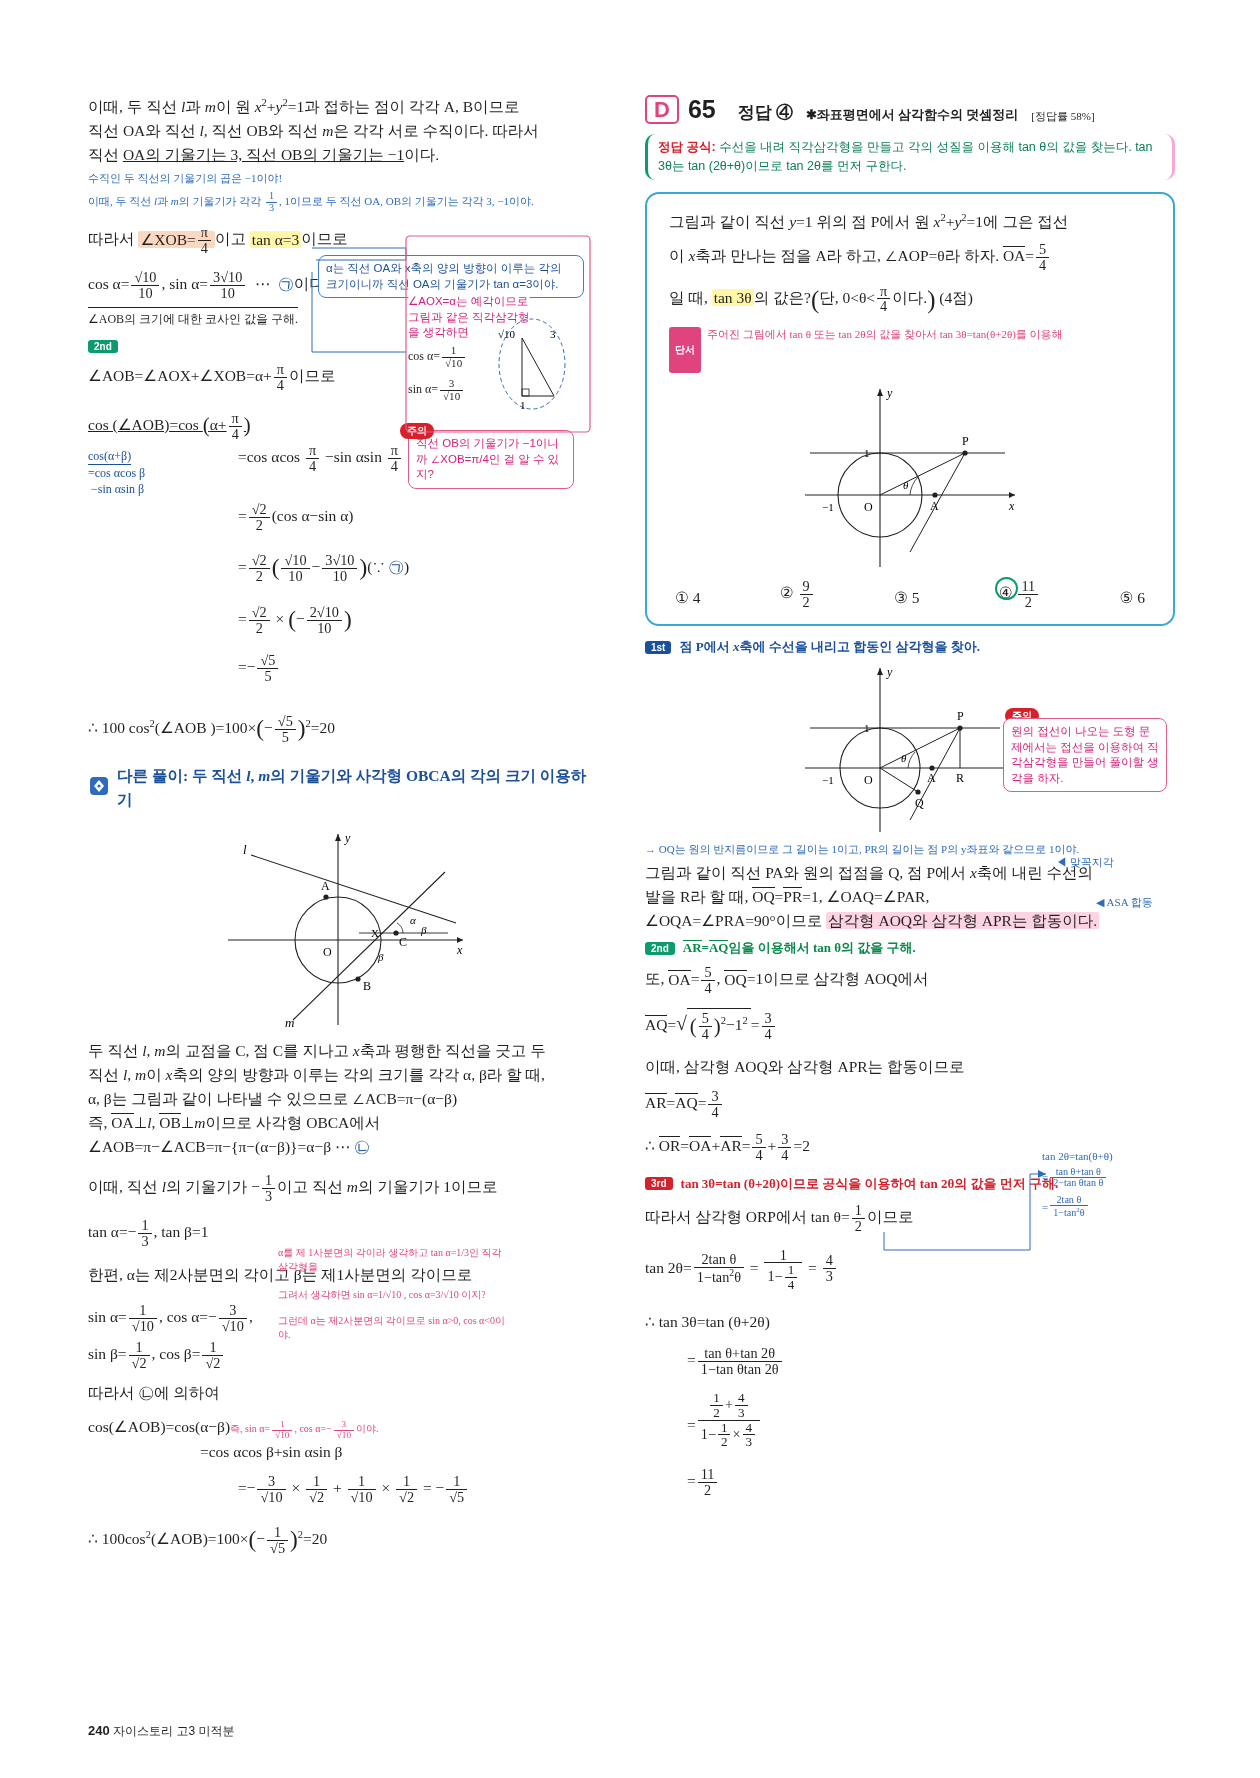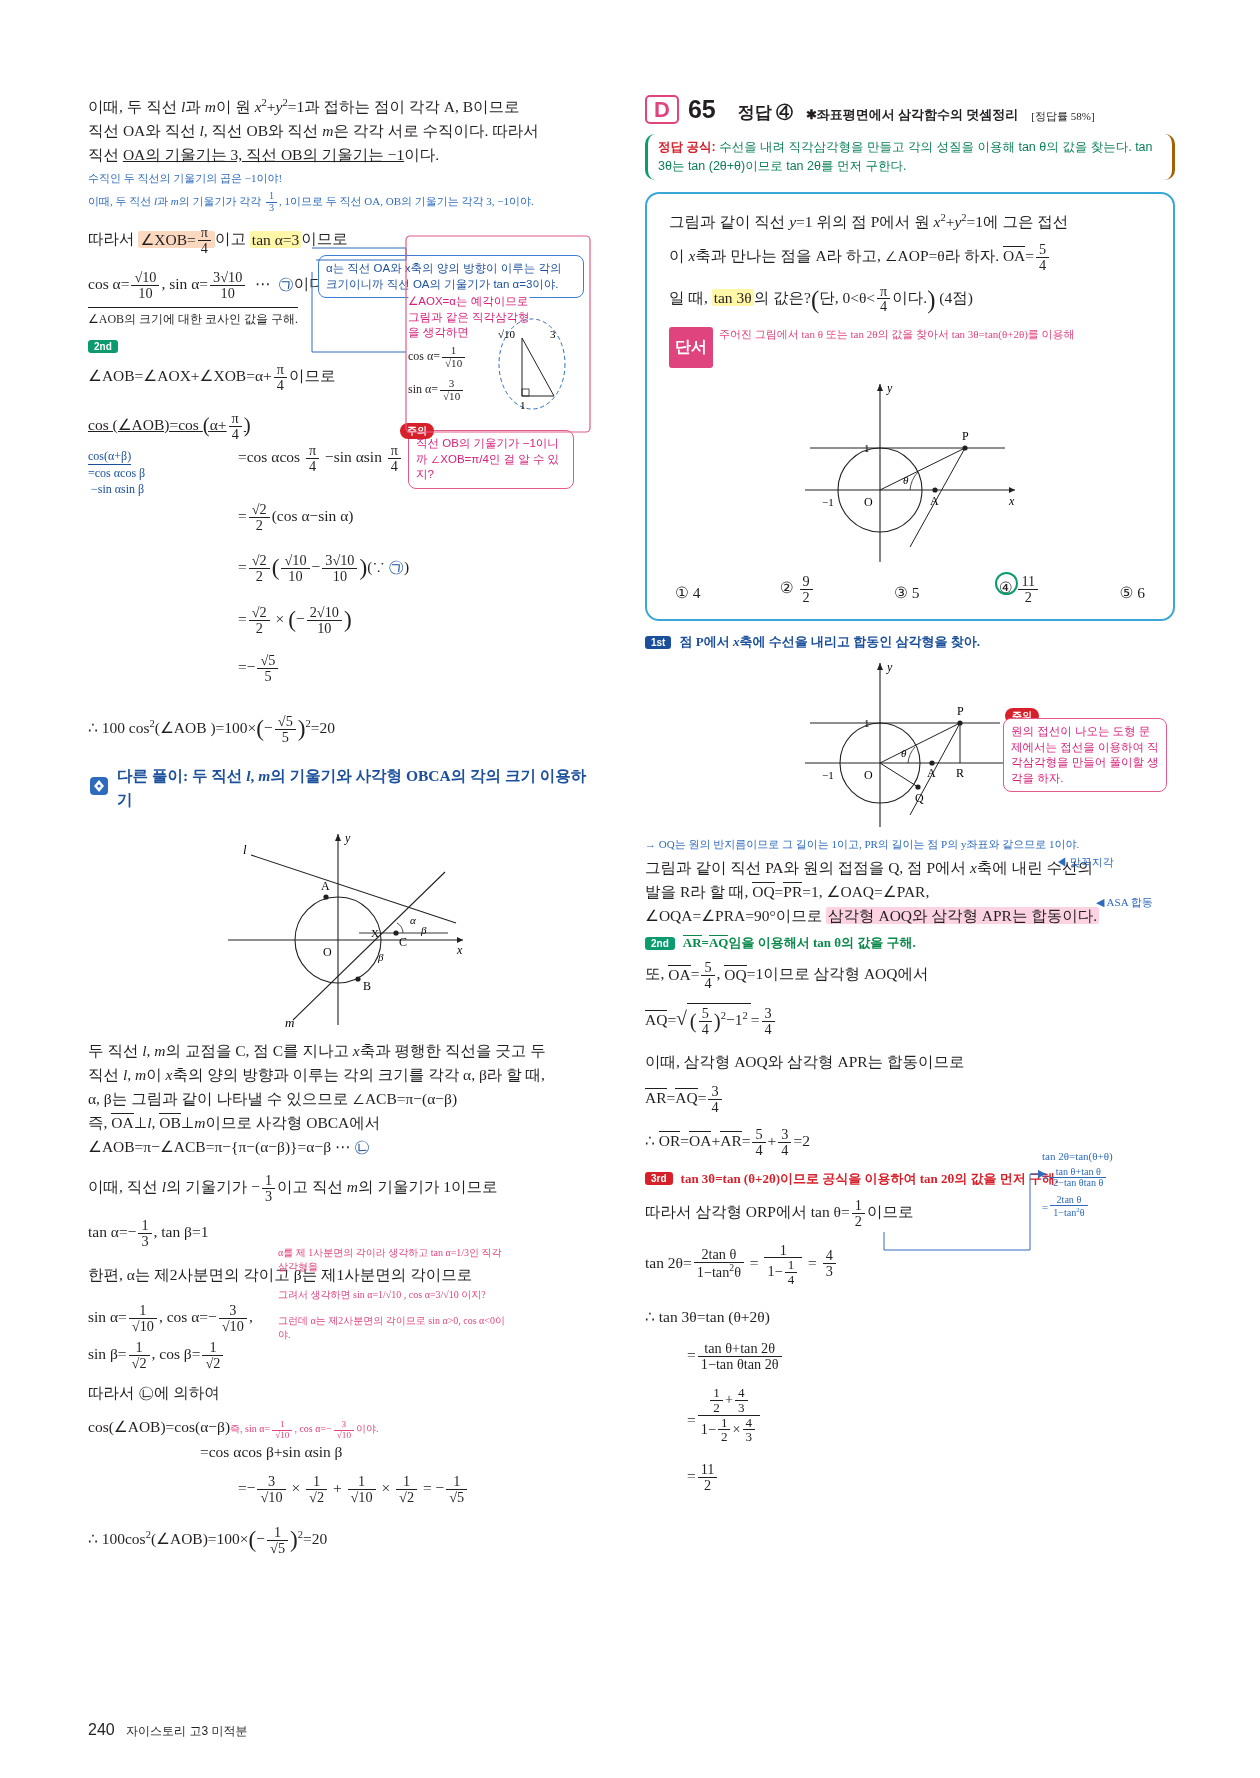--- a/index.html
+++ b/index.html
@@ -49,31 +49,31 @@
     position:absolute;border:1.4px solid #e25b86;border-radius:8px;background:#fff;
     color:#d6207a;font-size:11.5px;line-height:1.35;padding:5px 7px;
     font-family:"Liberation Sans",sans-serif;
   }
   .tag-red{
     display:inline-block;background:#d6202a;color:#fff;font-size:10px;border-radius:9px;
     padding:1px 7px;font-family:"Liberation Sans",sans-serif;font-weight:bold;
   }
   
   .hintbar{
-    border-left:3px solid #0b9b6e;border-right:3px solid #a16207;
+    border-left:3px solid #0b9b6e;border-right:3px solid #f9a8d4;
     border-radius:10px;padding:4px 10px;font-size:12.5px;line-height:1.5;
     font-family:"Liberation Sans",sans-serif;color:#0a7f58;
   }
   .dbadge{
     display:inline-block;border:2px solid #e0447e;color:#e0447e;font-weight:bold;
     font-size:22px;padding:0 7px;border-radius:5px;font-family:"Liberation Sans",sans-serif;
     line-height:1.15;
   }
   .footer{position:absolute;left:88px;bottom:38px;font-size:12px;font-family:"Liberation Sans",sans-serif;color:#231f20;}
-  .footer .pg{font-weight:normal;font-size:16px;margin-right:8px;}
+  .footer .pg{font-weight:bold;font-size:13px;}
   svg{overflow:visible;}
 </style>
 </head>
 <body>
 
 <div class="page">
 
 <div class="col colL">
 
   <div class="t">
@@ -291,21 +291,21 @@
     <div class="t">
       그림과 같이 직선 <i class="mi">y</i>=1 위의 점 P에서 원 <i class="mi">x</i><sup class="ex">2</sup>+<i class="mi">y</i><sup class="ex">2</sup>=1에 그은 접선
     </div>
     <div class="t" style="margin-top:8px;">
       이 <i class="mi">x</i>축과 만나는 점을 A라 하고, ∠AOP=θ라 하자. <span class="ovl">OA</span>=<span class="fr"><span class="n">5</span><span class="d">4</span></span>
     </div>
     <div class="t" style="margin-top:8px;">
       일 때, <span class="hl-yellow">tan 3θ</span>의 값은?<span style="font-size:1.6em;vertical-align:-0.2em;">(</span>단, 0&lt;θ&lt;<span class="fr"><span class="n">π</span><span class="d">4</span></span>이다.<span style="font-size:1.6em;vertical-align:-0.2em;">)</span> (4점)
     </div>
     <div style="margin-top:8px;display:flex;align-items:flex-start;gap:6px;">
-      <span style="background:#e0447e;color:#fff;font-size:16px;padding:10px 6px;border-radius:3px;font-family:'Liberation Sans',sans-serif;font-weight:bold;">단서</span>
+      <span style="background:#e0447e;color:#fff;font-size:10px;padding:16px 6px;border-radius:3px;font-family:'Liberation Sans',sans-serif;font-weight:bold;">단서</span>
       <span class="t11 pink">주어진 그림에서 tan θ 또는 tan 2θ의 값을 찾아서 tan 3θ=tan(θ+2θ)를 이용해</span>
     </div>
 
     <div style="display:flex;justify-content:center;margin-top:4px;">
       <svg width="300" height="200" viewBox="0 0 300 200">
         <line x1="45" y1="118" x2="255" y2="118" stroke="#231f20" stroke-width="1.1"></line>
         <polygon points="255,118 249,115 249,121" fill="#231f20"></polygon>
         <line x1="120" y1="190" x2="120" y2="12" stroke="#231f20" stroke-width="1.1"></line>
         <polygon points="120,12 117,19 123,19" fill="#231f20"></polygon>
         <text x="127" y="20" font-size="12" font-style="italic" font-family="Liberation Serif">y</text>

